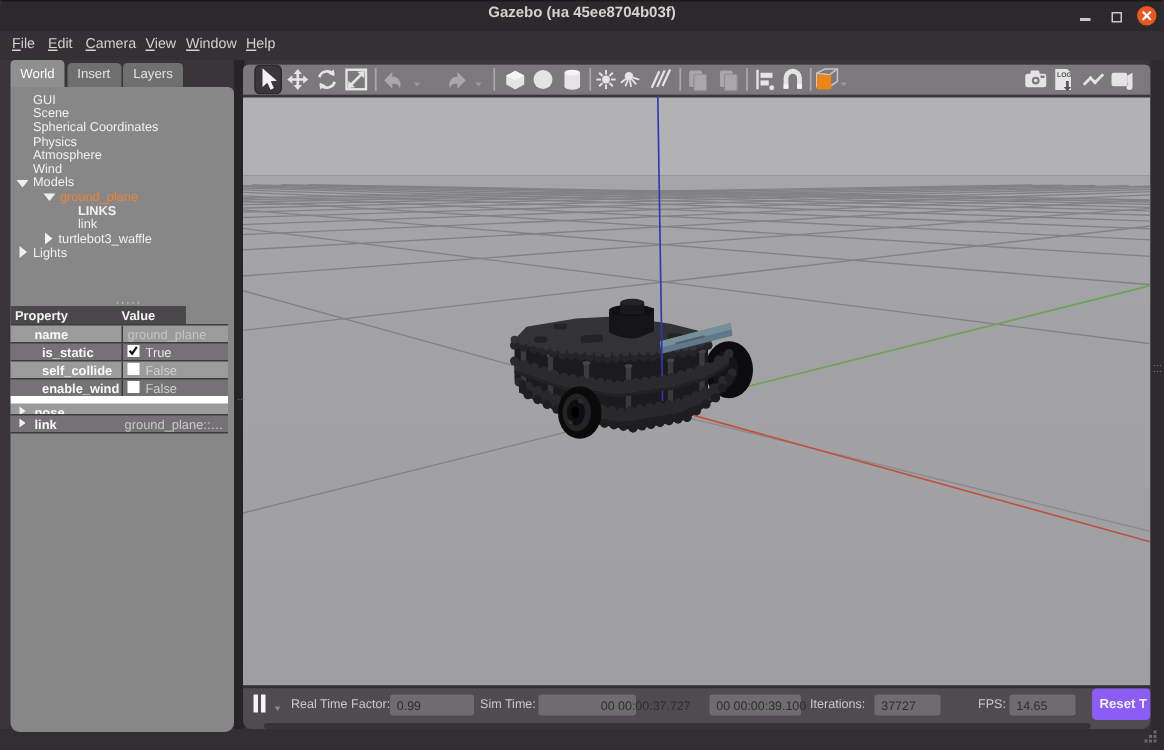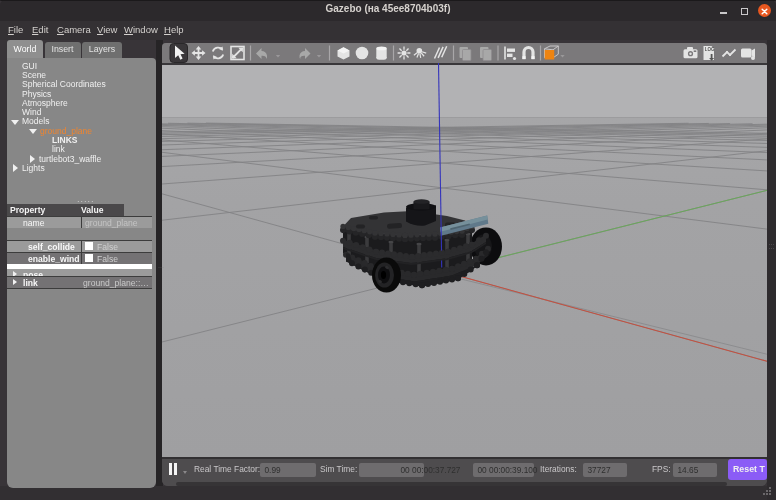--- a/index.html
+++ b/index.html
@@ -48,23 +48,33 @@
         <div style="position:absolute;left:23px;top:97.1px;width:0;height:0;border-top:4px solid transparent;border-bottom:4px solid transparent;border-left:5px solid #f0f0f0;"></div>
         <div style="position:absolute;left:32px;top:95.6px;font-size:8.5px;color:#f0f0f0;white-space:nowrap;">turtlebot3_waffle</div>
         <div style="position:absolute;left:6px;top:106.39999999999999px;width:0;height:0;border-top:4px solid transparent;border-bottom:4px solid transparent;border-left:5px solid #f0f0f0;"></div>
         <div style="position:absolute;left:15px;top:104.89999999999999px;font-size:8.5px;color:#f0f0f0;white-space:nowrap;">Lights</div>
         <div style="position:absolute;left:70px;top:143px;width:22px;height:2px;color:#d8d8d8;font-size:7.5px;letter-spacing:1px;line-height:2px;">·····</div>
         <div style="position:absolute;left:0px;top:146px;width:117px;height:11.5px;background:#4a484a;">
           <span style="position:absolute;left:3px;top:1.4px;font-size:8.6px;font-weight:bold;color:#f4f4f4;">Property</span>
           <span style="position:absolute;left:74px;top:1.4px;font-size:8.6px;font-weight:bold;color:#f4f4f4;">Value</span>
         </div>
         <div style="position:absolute;left:0px;top:157.5px;width:145px;height:12px;background:#9b9b9b;border-top:1px solid #3c3c3c;overflow:hidden;">
-          <span style="position:absolute;left:16px;top:1.5px;font-size:8.6px;font-weight:normal;color:#f8f8f8;">name</span>
+          <span style="position:absolute;left:16px;top:1.5px;font-size:8.6px;font-weight:bold;color:#f8f8f8;">name</span>
           <span style="position:absolute;left:74px;top:0;width:1px;height:12px;background:#3c3c3c;"></span>
           <span style="position:absolute;left:78px;top:1.5px;font-size:8.6px;color:#c4c4c4;">ground_plane</span>
+        </div>
+        <div style="position:absolute;left:0px;top:169.5px;width:145px;height:12px;background:#747274;border-top:1px solid #3c3c3c;overflow:hidden;">
+          <span style="position:absolute;left:21px;top:1.5px;font-size:8.6px;font-weight:bold;color:#f8f8f8;">is_static</span>
+          <span style="position:absolute;left:74px;top:0;width:1px;height:12px;background:#3c3c3c;"></span>
+          <span style="position:absolute;left:78px;top:1.8px;width:7.5px;height:7.5px;background:#fff;">
+            <svg width="7.5" height="7.5" style="position:absolute;left:0;top:0;">
+              <polyline points="1.4,3.8 3.1,5.8 6.2,1.2" fill="none" stroke="#111" stroke-width="1.4"></polyline>
+            </svg>
+          </span>
+          <span style="position:absolute;left:90px;top:1.5px;font-size:8.6px;color:#e8e8e8;">True</span>
         </div>
         <div style="position:absolute;left:0px;top:181.5px;width:145px;height:12px;background:#9b9b9b;border-top:1px solid #3c3c3c;overflow:hidden;">
           <span style="position:absolute;left:21px;top:1.5px;font-size:8.6px;font-weight:bold;color:#f8f8f8;">self_collide</span>
           <span style="position:absolute;left:74px;top:0;width:1px;height:12px;background:#3c3c3c;"></span>
           <span style="position:absolute;left:78px;top:1.8px;width:7.5px;height:7.5px;background:#fff;"></span>
           <span style="position:absolute;left:90px;top:1.5px;font-size:8.6px;color:#cfcfcf;">False</span>
         </div>
         <div style="position:absolute;left:0px;top:193.5px;width:145px;height:12px;background:#747274;border-top:1px solid #3c3c3c;overflow:hidden;">
           <span style="position:absolute;left:21px;top:1.5px;font-size:8.6px;font-weight:bold;color:#f8f8f8;">enable_wind</span>
           <span style="position:absolute;left:74px;top:0;width:1px;height:12px;background:#3c3c3c;"></span>

